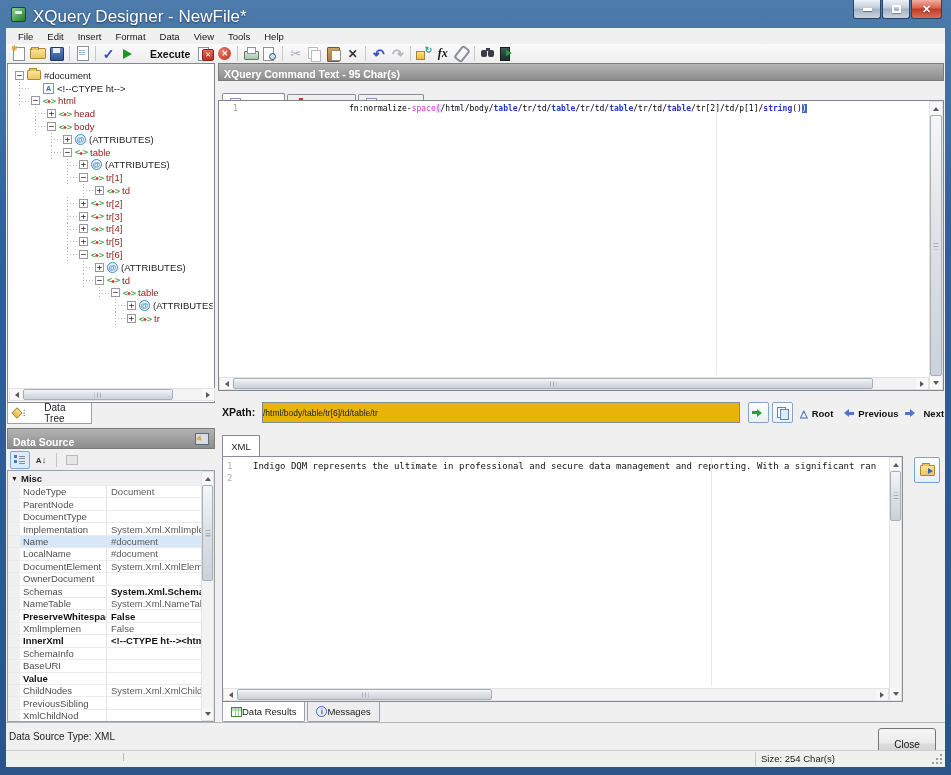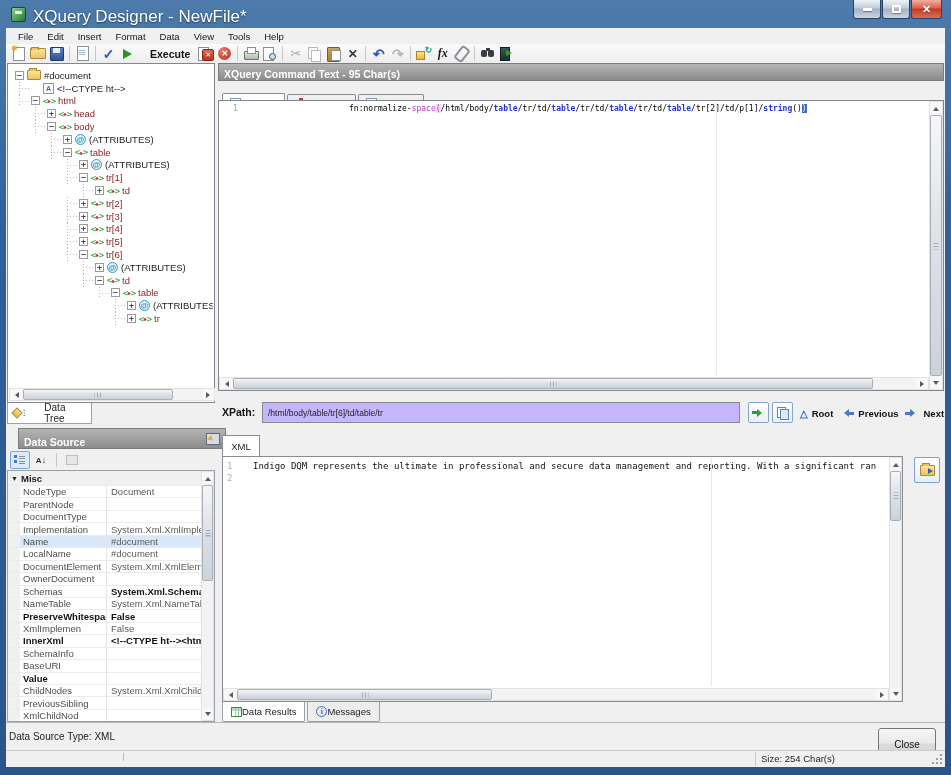--- a/index.html
+++ b/index.html
@@ -85,21 +85,21 @@
 .sbv .sb-thumb::after{width:5px;height:7px;background:repeating-linear-gradient(#a7adb7 0 1px,transparent 1px 3px)}
 .tree-hsb{position:absolute;left:1px;bottom:1px;width:206px;height:13px}
 .tree-hsb .sb-thumb{position:absolute;left:13px;width:150px;top:0}
 
 .dtab{position:absolute;left:1px;top:375px;width:85px;height:21px;background:#fff;border:1px solid #9aa0a8;border-top:none;display:flex;align-items:center;padding:0 5px;gap:19px;font-size:11px;color:#1c1c1c}
 .ic-datatree{width:13px;height:12px;position:relative}
 .ic-datatree::before{content:"";position:absolute;left:0;top:2px;width:6px;height:6px;background:linear-gradient(#ffe08a,#e8b93c);border:1px solid #a8862a;transform:rotate(45deg)}
 .ic-datatree::after{content:"⁝";position:absolute;right:0;top:-1px;color:#3a62a8;font-size:9px}
 
 .phdr{position:absolute;background:linear-gradient(#b4b4b4,#8c8c8c);border:1px solid #7c7c7c;color:#fff;font-weight:bold;font-size:11px;display:flex;align-items:flex-end;padding:0 5px}
-.dshdr{left:12px;top:400px;width:208px;height:21px}
+.dshdr{left:1px;top:400px;width:208px;height:21px}
 .ic-dspin{position:absolute;right:5px;top:4px;width:14px;height:12px;background:#d7dde5;border:1px solid #5f6a78}
 .ic-dspin::after{content:"";position:absolute;left:2px;top:2px;width:0;height:0;border:3px solid transparent;border-top:5px solid #e8a93c;transform:rotate(-45deg)}
 
 .pgtb{position:absolute;left:1px;top:421px;width:208px;height:21px;background:#f0f0f0;display:flex;align-items:center;padding-left:3px;gap:1px}
 .pgbtn{width:20px;height:18px;border:1px solid transparent;border-radius:2px;display:flex;align-items:center;justify-content:center}
 .pgbtn.active{border-color:#7da7d8;background:#dcebfc}
 .pgsep{width:1px;height:14px;background:#c6c6c6;margin:0 4px}
 .ic-categorized{width:12px;height:11px;position:relative}
 .ic-categorized::before{content:"";position:absolute;left:0;top:1px;width:3px;height:3px;background:#4a78c0;box-shadow:0 5px 0 #4a78c0}
 .ic-categorized::after{content:"";position:absolute;left:5px;top:2px;width:6px;height:1px;background:#8a8f96;box-shadow:0 2px 0 #8a8f96,0 5px 0 #8a8f96,0 7px 0 #8a8f96}
@@ -144,21 +144,21 @@
 .tok-sel{color:#fff;background:#3f6bbf}
 .eguide{position:absolute;left:497px;top:1px;bottom:15px;width:1px;background:#e7e7e7}
 .evsb{position:absolute;right:0;top:0;width:14px;height:289px;flex-direction:column}
 .evsb .sb-thumb{position:absolute;top:13px;bottom:13px;width:100%;left:0}
 .evsb .sb-btn.up{position:absolute;top:0}
 .evsb .sb-btn.down{position:absolute;bottom:0}
 .ehsb{position:absolute;left:0;bottom:0;width:710px;height:13px}
 .ehsb .sb-thumb{position:absolute;left:13px;width:640px;top:0}
 
 .xpath-label{position:absolute;left:216px;top:378px;font-size:11px;font-weight:bold;color:#111}
-.xpath-input{position:absolute;left:256px;top:374px;width:478px;height:21px;border:1px solid #868a90;background:#c4b5fd;font:8.5px "Liberation Sans",sans-serif;color:#222;padding-left:5px}
+.xpath-input{position:absolute;left:256px;top:374px;width:478px;height:21px;border:1px solid #868a90;background:#eab308;font:8.5px "Liberation Sans",sans-serif;color:#222;}
 .xbtn{position:absolute;width:21px;height:21px;border:1px solid #87a4c6;background:linear-gradient(#fefefe,#e9f0f8);border-radius:2px;display:flex;align-items:center;justify-content:center}
 .xbtn.go{left:742px;top:374px}
 .ic-go{display:flex;align-items:center}
 .ic-go::before{content:"";width:5px;height:3px;background:#2fa02f}
 .ic-go::after{content:"";width:0;height:0;border:4px solid transparent;border-left:5px solid #2fa02f}
 .xbtn.copyx{left:766px;top:374px}
 .ic-copyx{width:12px;height:12px;position:relative}
 .ic-copyx::before{content:"";position:absolute;left:0;top:0;width:7px;height:9px;background:#fff;border:1px solid #5b84b8}
 .ic-copyx::after{content:"";position:absolute;left:3px;top:2px;width:7px;height:9px;background:#dceafb;border:1px solid #5b84b8}
 .xnav{position:absolute;left:794px;top:376px;height:18px;display:flex;align-items:center;gap:3px;font-weight:bold;font-size:9.5px;color:#111}

